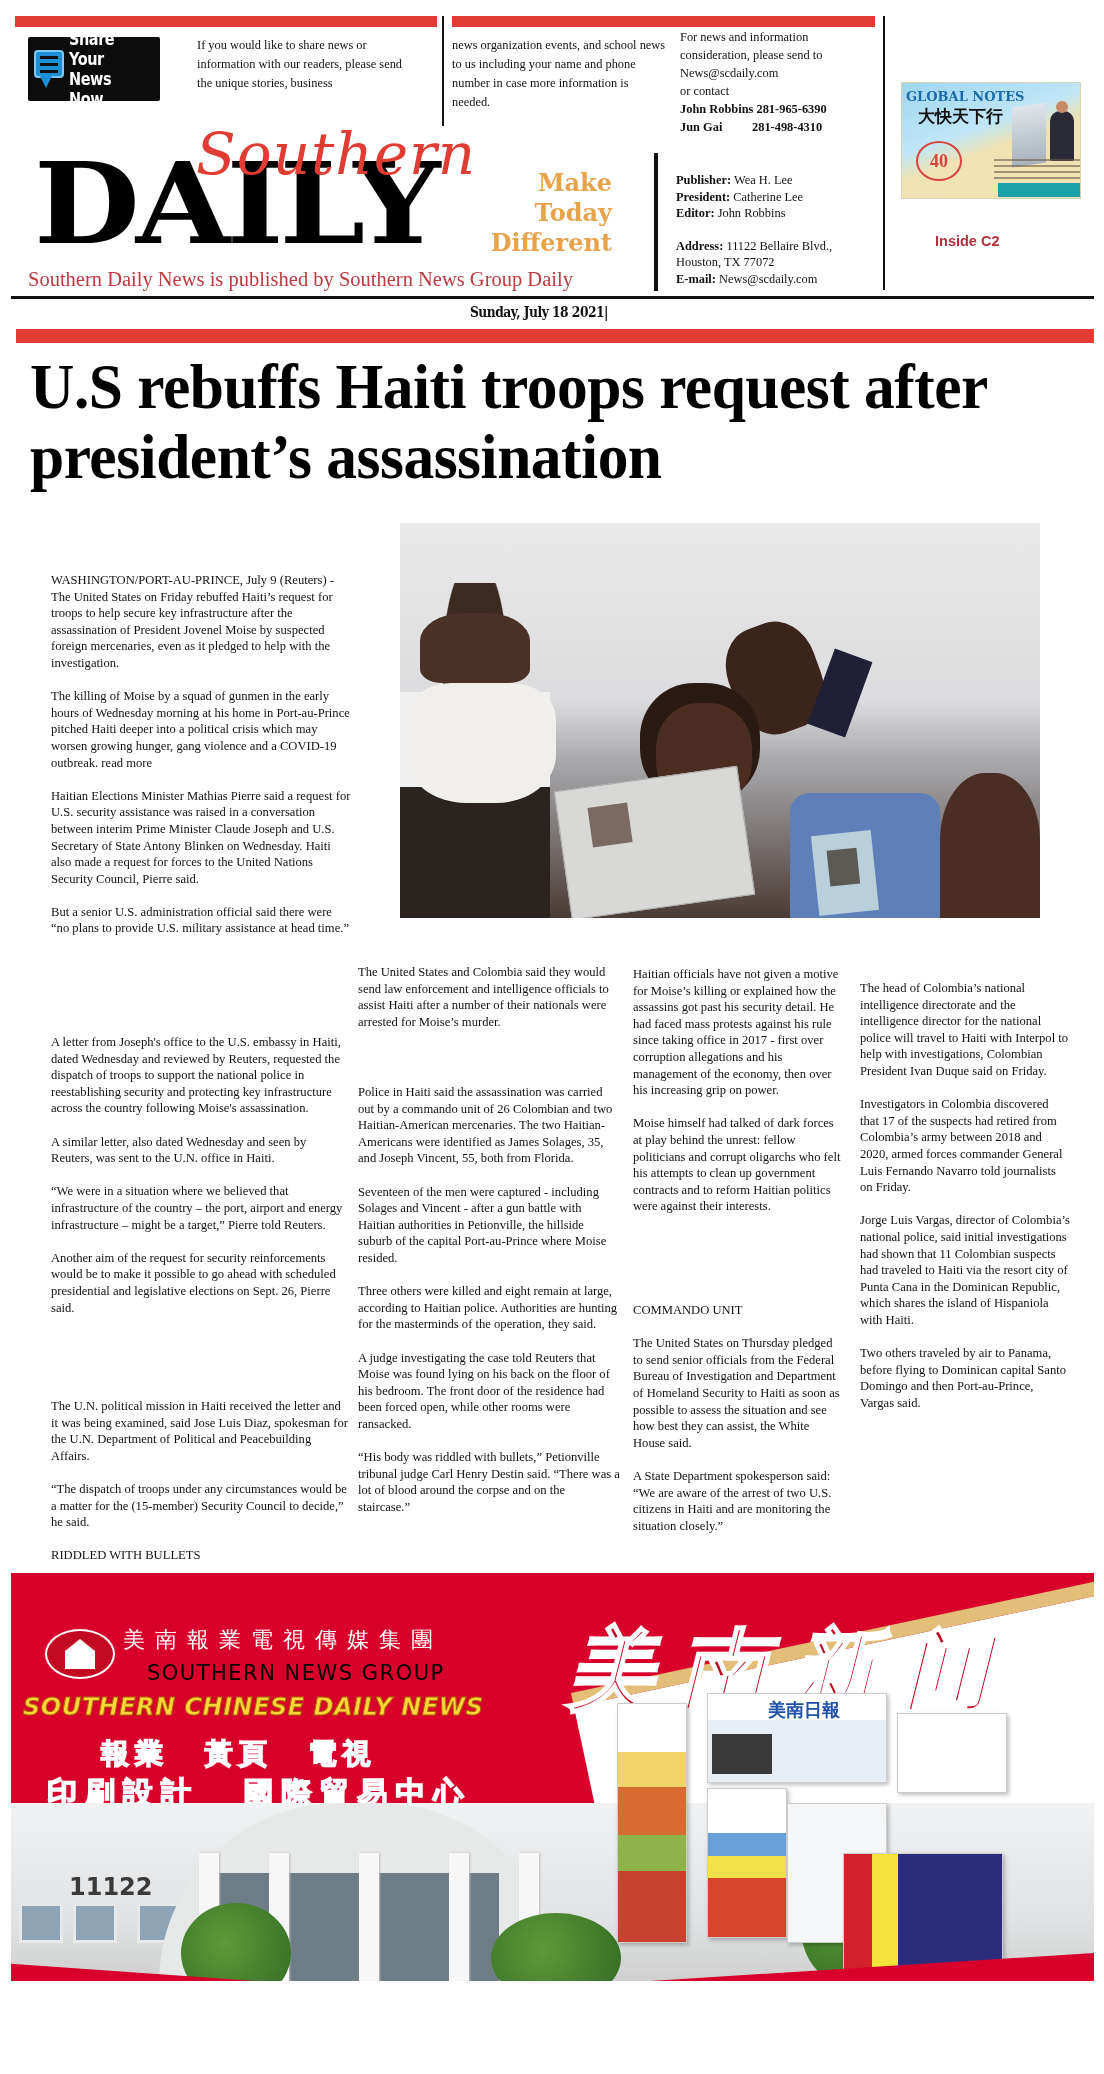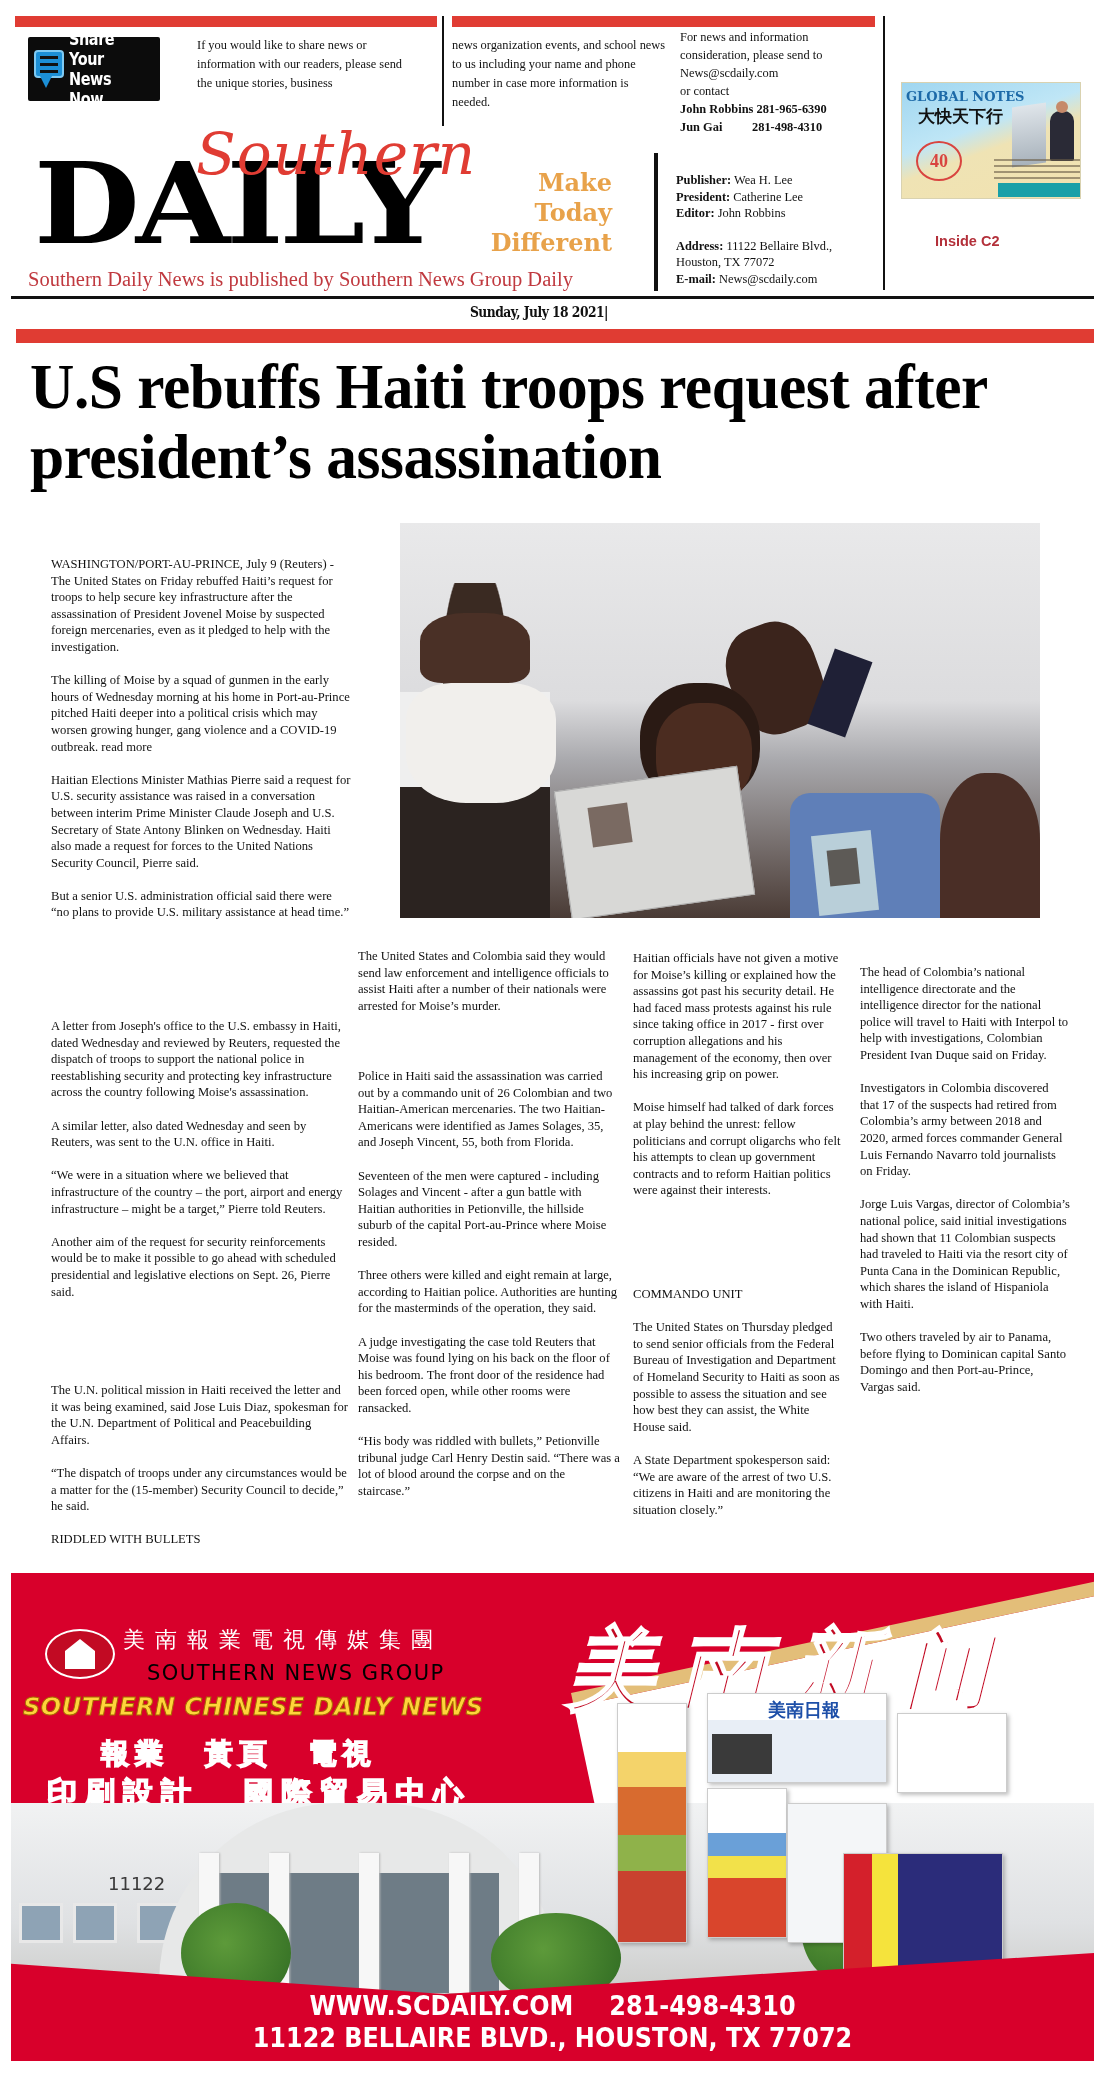--- a/index.html
+++ b/index.html
@@ -26,53 +26,53 @@
   .gn-seal { position: absolute; left: 14px; top: 58px; width: 46px; height: 40px; border: 2px solid #d9443f; border-radius: 50%; color: #d9443f; font-weight: bold; font-size: 18px; text-align: center; line-height: 36px; }
   .gn-person { position: absolute; left: 148px; top: 28px; width: 24px; height: 50px; background: #2a2a36; border-radius: 10px 10px 2px 2px; }
   .gn-person:before { content: ""; position: absolute; left: 6px; top: -10px; width: 12px; height: 12px; background: #c68a6a; border-radius: 50%; }
   .gn-building { position: absolute; left: 110px; top: 22px; width: 34px; height: 60px; background: linear-gradient(180deg, #dfe5ea, #a8b2bb); transform: skewY(-8deg); }
   .gn-band { position: absolute; left: 96px; top: 100px; width: 84px; height: 14px; background: #1aa0a8; }
   .gn-lines { position: absolute; left: 92px; top: 72px; width: 86px; }
   .gn-lines i { display: block; height: 2px; background: #6a5e48; margin: 4px 0; opacity: .6; }
   .inside { left: 935px; top: 233px; font-family: "Liberation Sans", sans-serif; font-weight: bold; font-size: 14.5px; color: #b3303a; }
   .dateline { left: 470px; top: 304px; font-family: "DejaVu Serif", serif; font-weight: bold; font-size: 14px; letter-spacing: -0.6px; transform: scaleX(0.88); transform-origin: left; }
   .headline { left: 30px; top: 352px; width: 1060px; font-family: "Liberation Serif", serif; font-size: 64px; line-height: 70px; letter-spacing: -0.5px; color: #000; transform: scaleX(0.96); transform-origin: left; }
-  .col { position: absolute; font-size: 12.6px; line-height: 16.6px; color: #111; }
+  .col { position: absolute; font-size: 12.6px; line-height: 16.6px; color: #111; margin-top: 16px; }
   .col p { margin-bottom: 16.6px; }
   .photo { left: 400px; top: 523px; width: 640px; height: 395px; overflow: hidden; background: linear-gradient(180deg, #e9e9ea 0%, #dcdcde 45%, #a9a9ad 60%, #4a3b35 100%); }
   .ph-p1 { position: absolute; left: 0; top: 60px; width: 150px; height: 340px; background: radial-gradient(ellipse at 50% 25%, #3a2a22 0 30%, transparent 31%), linear-gradient(180deg, transparent 0 32%, #efefef 32% 60%, #2b2320 60%); }
   .ph-face1 { position: absolute; left: 20px; top: 90px; width: 110px; height: 70px; background: #4a3026; border-radius: 40% 40% 20% 20%; }
   .ph-mask { position: absolute; left: 6px; top: 160px; width: 150px; height: 120px; background: #f1efec; border-radius: 30% 30% 40% 40%; }
   .ph-p2 { position: absolute; left: 240px; top: 160px; width: 120px; height: 120px; background: #2a1a14; border-radius: 45%; }
   .ph-p2f { position: absolute; left: 256px; top: 180px; width: 96px; height: 100px; background: #4b2c20; border-radius: 45% 45% 40% 40%; }
   .ph-book { position: absolute; left: 162px; top: 255px; width: 185px; height: 130px; background: #d8d8d6; transform: rotate(-8deg); border: 1px solid #aaa; }
   .ph-book:before { content: ""; position: absolute; left: 30px; top: 20px; width: 40px; height: 40px; background: #7a6a62; }
   .ph-blue { position: absolute; left: 390px; top: 270px; width: 150px; height: 140px; background: #5f7fb8; border-radius: 20px 20px 0 0; }
   .ph-passport { position: absolute; left: 420px; top: 130px; width: 40px; height: 80px; background: #1f2036; transform: rotate(20deg); }
   .ph-card { position: absolute; left: 415px; top: 310px; width: 60px; height: 80px; background: #b9cfd9; transform: rotate(-6deg); }
   .ph-card:before { content: ""; position: absolute; left: 14px; top: 16px; width: 30px; height: 36px; background: #5d5a56; }
   .ph-p3 { position: absolute; left: 540px; top: 250px; width: 100px; height: 150px; background: #4a2e26; border-radius: 45% 45% 0 0; }
   .ph-hand { position: absolute; left: 330px; top: 100px; width: 90px; height: 110px; background: #3b241c; border-radius: 40%; transform: rotate(-20deg); }
-  .ad { left: 11px; top: 1573px; width: 1083px; height: 488px; overflow: hidden; background: #d8002b; }
+  .ad { left: 11px; top: 1573px; width: 1083px; height: 408px; overflow: hidden; background: #d8002b; }
   .ad-white { position: absolute; left: 560px; top: 120px; width: 900px; height: 600px; background: radial-gradient(ellipse at 40% 30%, #ffffff 0 55%, #e6e6e8 70%); transform: rotate(-12deg); transform-origin: left top; border-top: 14px solid #e3be79; }
   .ad-logo-circle { position: absolute; left: 34px; top: 56px; width: 70px; height: 50px; border: 2px solid #fff; border-radius: 50%; background: #c20a23; }
   .ad-logo-circle:before { content: ""; position: absolute; left: 18px; top: 8px; width: 30px; height: 30px; background: #fff; clip-path: polygon(50% 0, 100% 40%, 100% 100%, 0 100%, 0 40%); }
   .ad-cn-group { position: absolute; left: 112px; top: 52px; font-family: "DejaVu Sans", sans-serif; font-size: 22px; letter-spacing: 10px; color: #fff; }
   .ad-en-group { position: absolute; left: 136px; top: 88px; font-family: "DejaVu Sans", sans-serif; font-size: 21px; letter-spacing: 1.5px; color: #000000; }
   .ad-yellow { position: absolute; left: 12px; top: 120px; font-family: "DejaVu Sans", sans-serif; font-weight: bold; font-style: italic; font-size: 24px; color: #ffd43b; -webkit-text-stroke: 1px #a86a00; letter-spacing: 0.5px; }
   .ad-cn-services1 { position: absolute; left: 90px; top: 162px; font-family: "DejaVu Sans", sans-serif; font-weight: bold; font-size: 28px; color: #c20a23; -webkit-text-stroke: 1.5px #fff; letter-spacing: 6px; word-spacing: 20px; }
   .ad-cn-services2 { position: absolute; left: 36px; top: 200px; font-family: "DejaVu Sans", sans-serif; font-weight: bold; font-size: 30px; color: #c20a23; -webkit-text-stroke: 1.5px #fff; letter-spacing: 8px; word-spacing: 26px; }
   .ad-calligraphy { position: absolute; left: 556px; top: 38px; font-family: "DejaVu Serif", serif; font-weight: bold; font-size: 88px; color: #c20a23; -webkit-text-stroke: 2px #fff; letter-spacing: 24px; font-style: italic; }
   .ad-papers { position: absolute; left: 606px; top: 120px; width: 390px; height: 250px; }
   .paper { position: absolute; background: #fff; border: 1px solid #ccc; box-shadow: 2px 2px 4px rgba(0,0,0,.25); }
   .ad-building { position: absolute; left: 0; top: 230px; width: 1083px; height: 200px; background: linear-gradient(180deg, #f1f2f3 0%, #dfe1e3 60%, #c9c9c6 100%); }
   .bld-rotunda { position: absolute; left: 148px; top: 0; width: 400px; height: 190px; background: #e7e8e8; border-radius: 180px 180px 0 0; }
   .bld-col { position: absolute; top: 50px; width: 20px; height: 140px; background: #f7f7f7; box-shadow: 1px 0 2px #bbb; }
   .bld-glass { position: absolute; top: 70px; height: 120px; background: #6e7c86; }
-  .bld-num { position: absolute; left: 58px; top: 70px; font-family: "DejaVu Sans", sans-serif; font-weight: normal; font-size: 18px; color: #3a3a3a; margin-left: 39px; }
+  .bld-num { position: absolute; left: 58px; top: 70px; font-family: "DejaVu Sans", sans-serif; font-weight: bold; font-size: 24px; color: #3a3a3a; }
   .bld-win { position: absolute; width: 44px; height: 40px; background: #8ea3b5; border: 3px solid #e8e8e8; }
   .tree { position: absolute; border-radius: 50%; background: radial-gradient(circle at 40% 40%, #5d9a3a, #2f6a22); }
   .ad-footer { position: absolute; left: 0; top: 380px; width: 1083px; height: 108px; background: #d8002b; clip-path: polygon(0 10%, 40% 38%, 100% 0, 100% 100%, 0 100%); }
   .ad-url { position: absolute; left: 0; top: 418px; width: 1083px; text-align: center; font-family: "DejaVu Sans", sans-serif; font-weight: bold; font-size: 26px; color: #fff; word-spacing: 30px; transform: scaleX(0.92); }
   .ad-address { position: absolute; left: 0; top: 450px; width: 1083px; text-align: center; font-family: "DejaVu Sans", sans-serif; font-weight: bold; font-size: 26px; color: #fff; transform: scaleX(0.92); }
 </style>
 </head>
 <body>
 
 <div class="abs redbar" style="left:15px; top:16px; width:422px;"></div>

